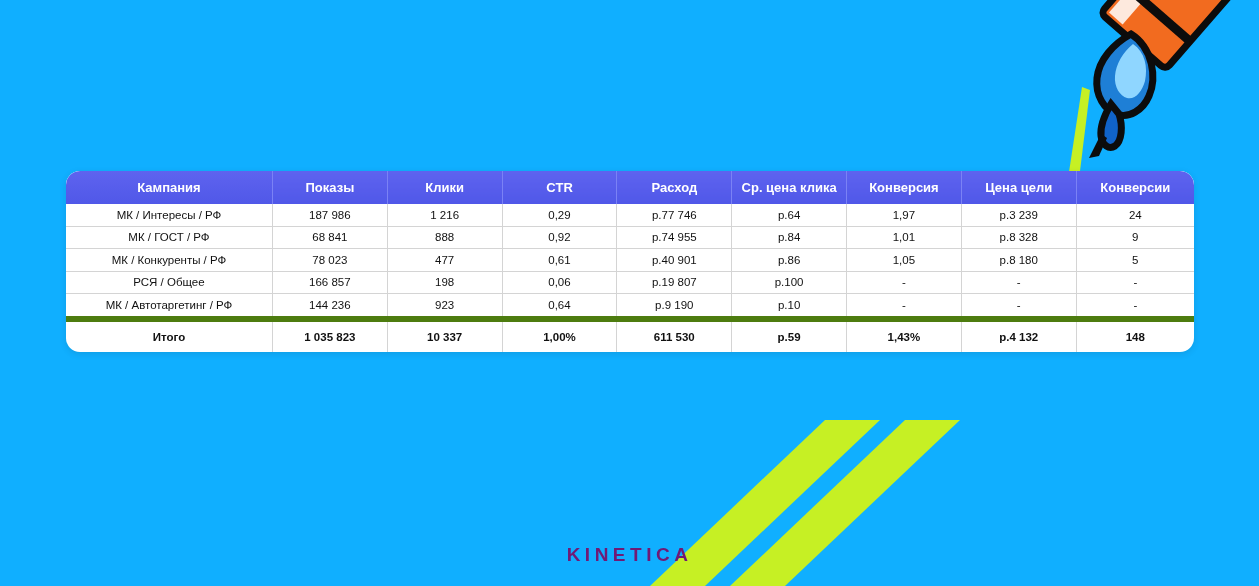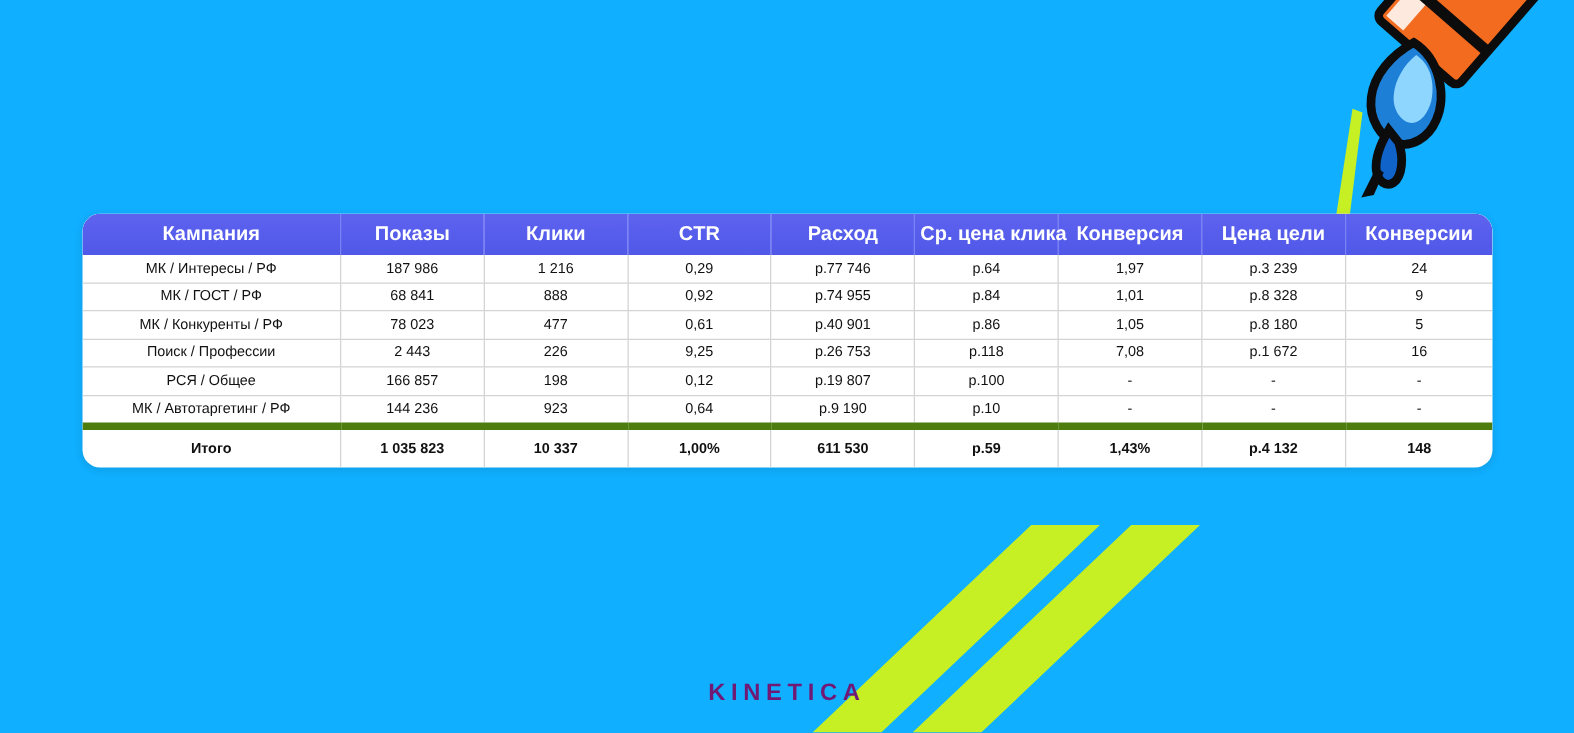--- a/index.html
+++ b/index.html
@@ -50,21 +50,21 @@
   table.report {
     border-collapse: collapse;
     width: 100%;
     table-layout: fixed;
   }
 
   table.report th {
     background: #5B63F0;
     background: linear-gradient(180deg,#5e63ef 0%,#5058e8 100%);
     color: #ffffff;
-    font-size: 16px;
+    font-size: 13px;
     font-weight: bold;
     height: 33px;
     padding: 0 4px;
     text-align: center;
     border-right: 1px solid #7b82f5;
     white-space: nowrap;
   }
   table.report th:first-child { border-top-left-radius: 14px; }
   table.report th:last-child  { border-right: none; border-top-right-radius: 14px; }
 
@@ -198,35 +198,24 @@
         <td>78 023</td>
         <td>477</td>
         <td>0,61</td>
         <td>р.40 901</td>
         <td>р.86</td>
         <td>1,05</td>
         <td>р.8 180</td>
         <td>5</td>
       </tr>
       <tr>
-        <td>Поиск / Профессии</td>
-        <td>2 443</td>
-        <td>226</td>
-        <td>9,25</td>
-        <td>р.26 753</td>
-        <td>р.118</td>
-        <td>7,08</td>
-        <td>р.1 672</td>
-        <td>16</td>
-      </tr>
-      <tr>
         <td>РСЯ / Общее</td>
         <td>166 857</td>
         <td>198</td>
-        <td>0,12</td>
+        <td>0,06</td>
         <td>р.19 807</td>
         <td>р.100</td>
         <td>-</td>
         <td>-</td>
         <td>-</td>
       </tr>
       <tr>
         <td>МК / Автотаргетинг / РФ</td>
         <td>144 236</td>
         <td>923</td>

